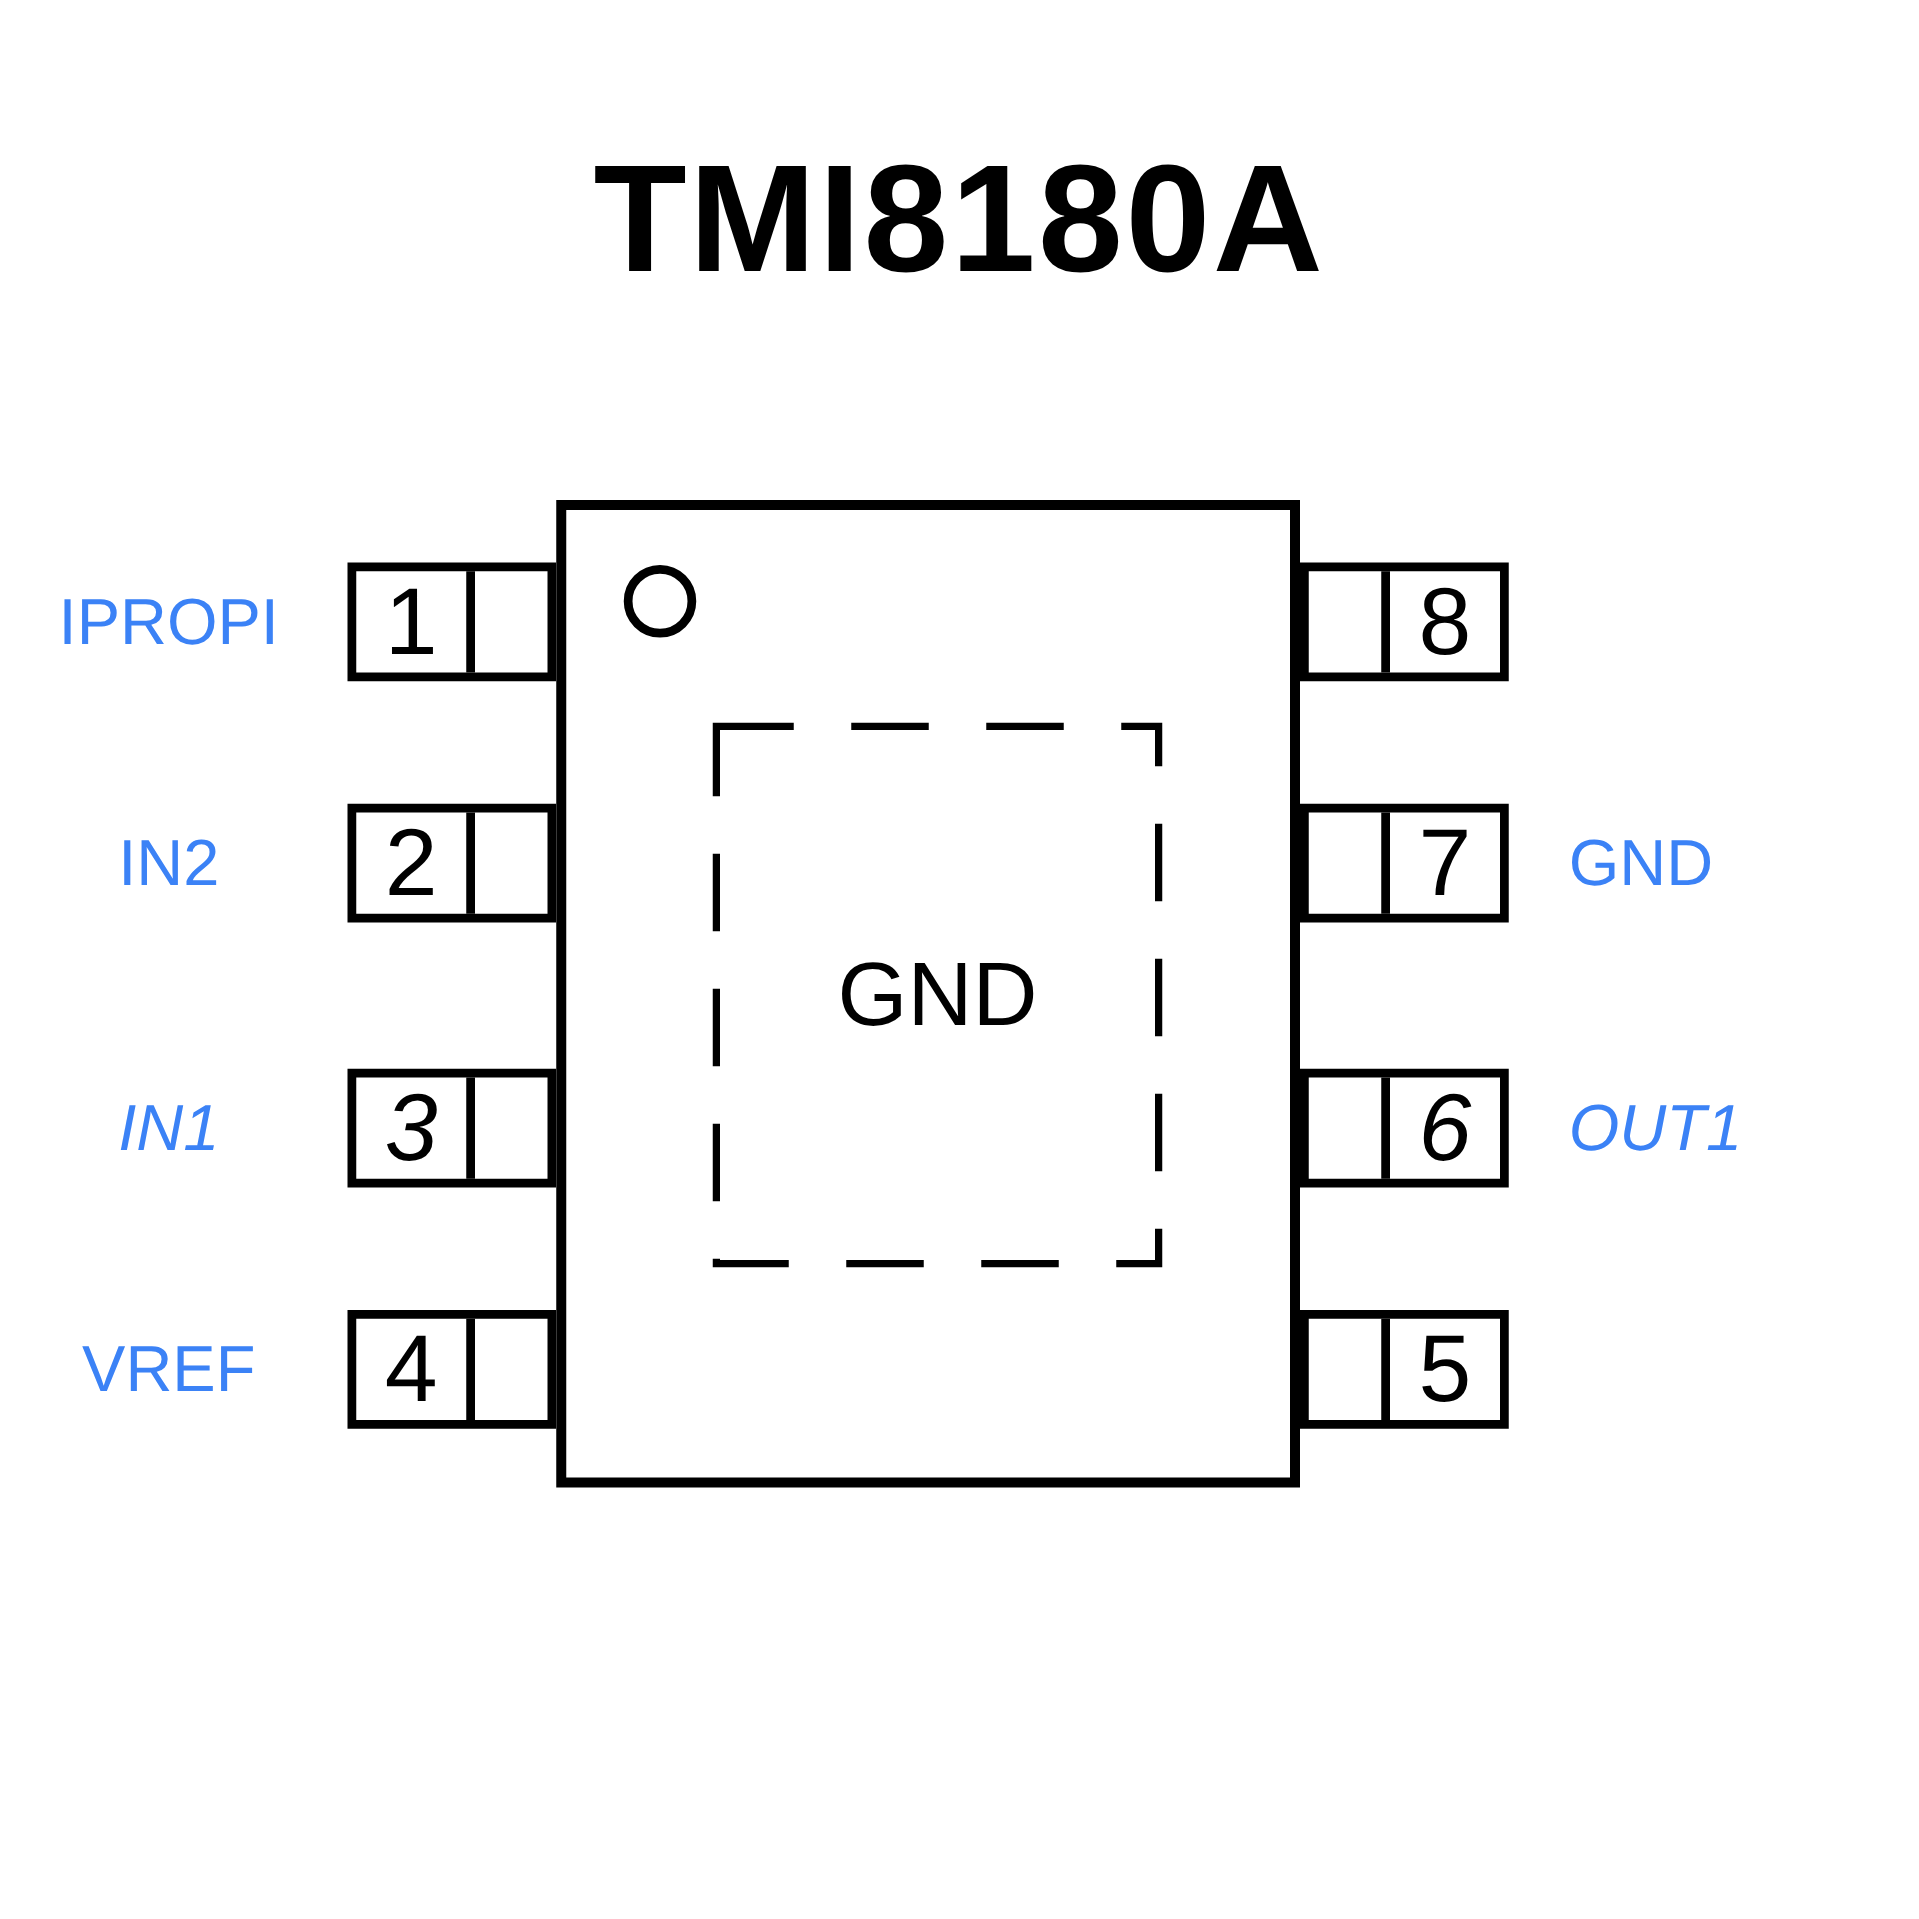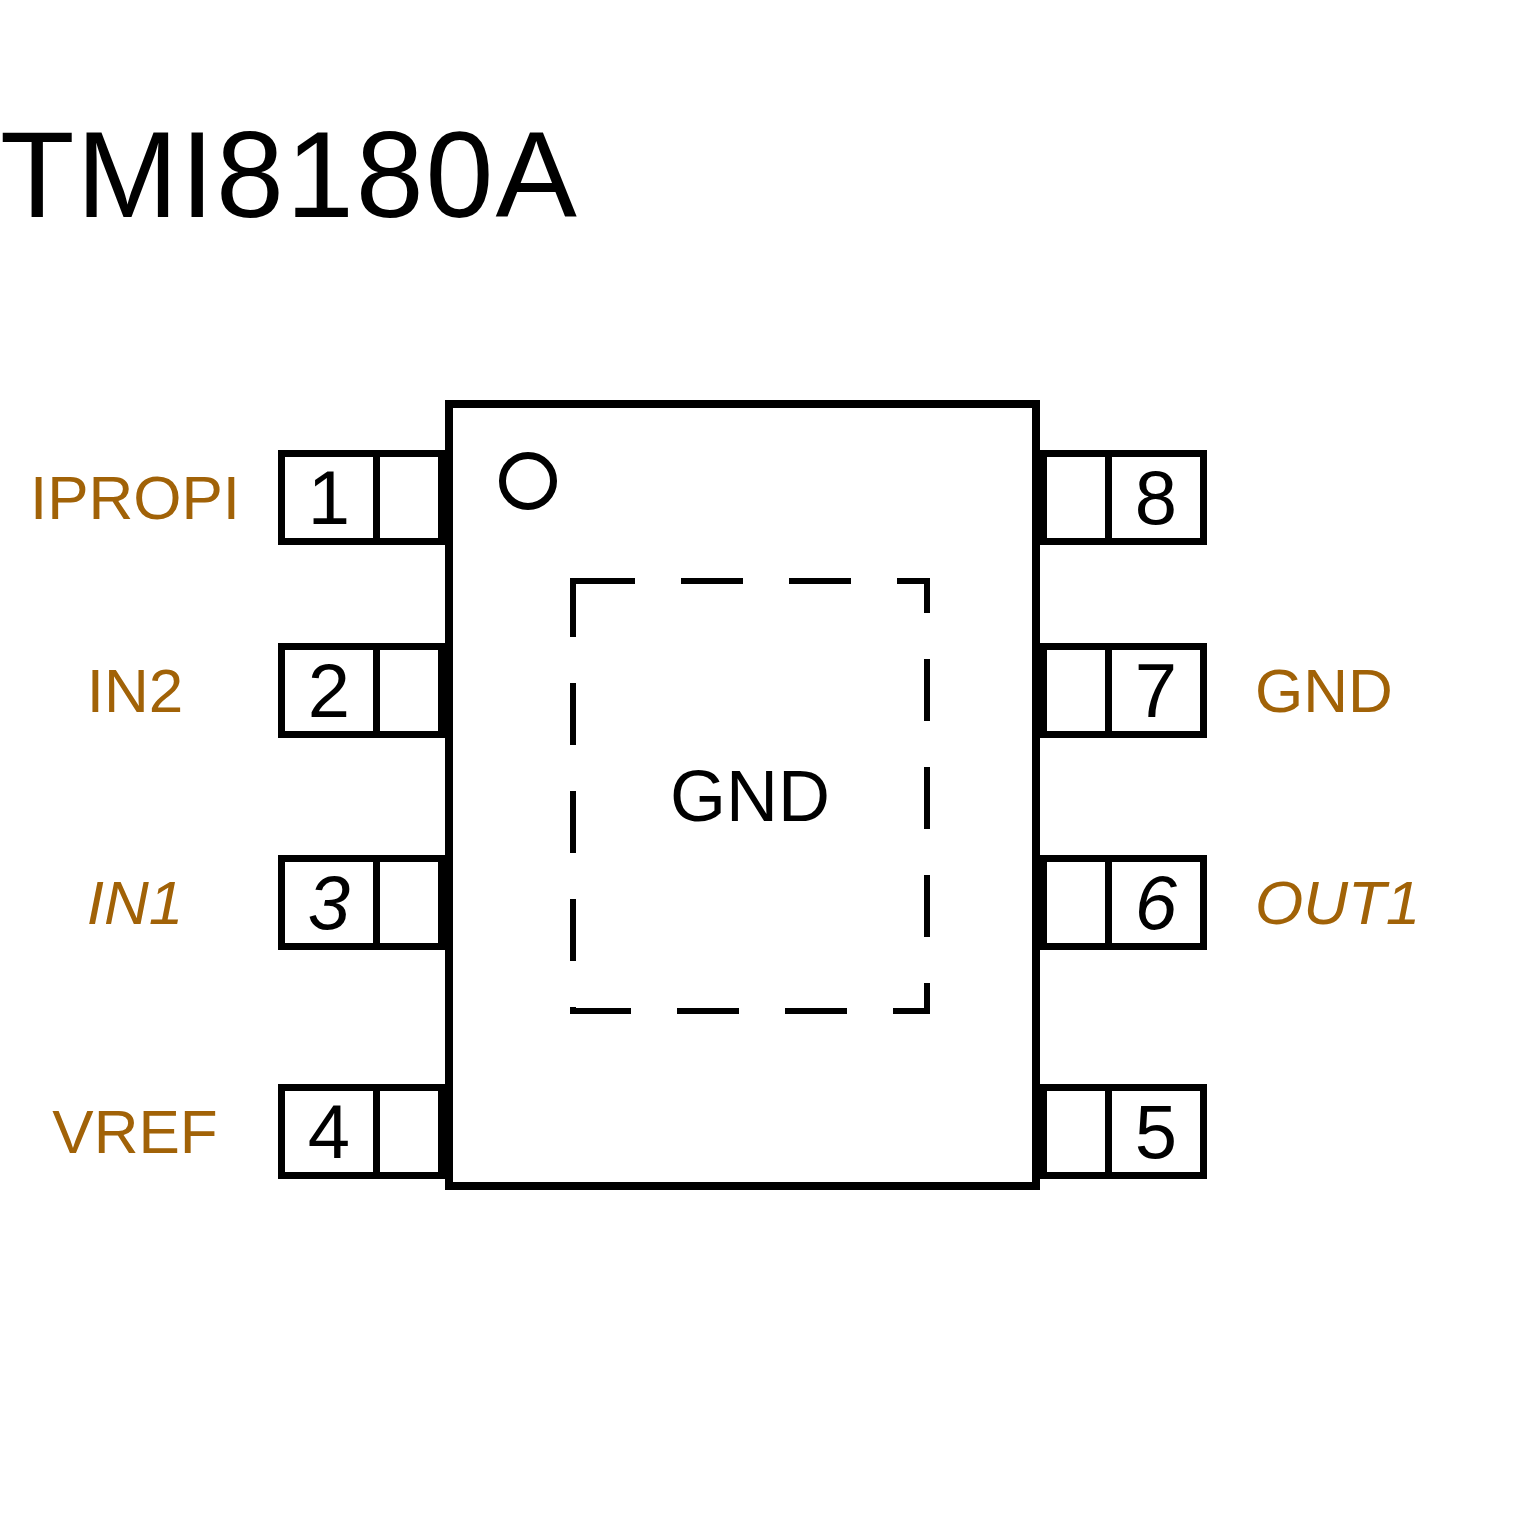--- a/index.html
+++ b/index.html
@@ -14,23 +14,23 @@
     height: 1535px;
     background: #ffffff;
     color: #000000;
     overflow: hidden;
   }
   .title {
     position: absolute;
     left: 0;
     top: 105px;
     width: 100%;
-    text-align: left;
+    text-align: center;
     font-size: 122px;
-    font-weight: normal;
+    font-weight: bold;
     letter-spacing: 2px;
     color: #000000;
   }
   .chip-body {
     position: absolute;
     left: 445px;
     top: 400px;
     width: 595px;
     height: 790px;
     border: 8px solid #000000;
@@ -74,41 +74,41 @@
     border: 7px solid #000000;
     box-sizing: border-box;
     display: flex;
     background: #ffffff;
   }
   .pin.left  { left: 278px; }
   .pin.right { left: 1040px; }
   .row-0 { top: 450px; }
   .row-1 { top: 643px; }
   .row-2 { top: 855px; font-style: italic; }
-  .row-3 { top: 1048px; margin-top: 36px; }
+  .row-3 { top: 1048px; }
   .num-cell {
     width: 88px;
     flex: 0 0 88px;
     display: flex;
     align-items: center;
     justify-content: center;
     font-size: 76px;
     line-height: 1;
     color: #000000;
   }
   .pin.left .num-cell  { border-right: 7px solid #000000; }
   .pin.right .num-cell { border-left: 7px solid #000000; }
   .blank-cell { flex: 1 1 auto; }
   .pin-label {
     position: absolute;
     height: 95px;
     display: flex;
     align-items: center;
-    font-size: 62px;
-    color: #a16207;
+    font-size: 52px;
+    color: #3b82f6;
     white-space: nowrap;
   }
   .pin-label.left {
     left: 10px;
     width: 250px;
     justify-content: center;
   }
   .pin-label.right {
     left: 1255px;
     width: 260px;

